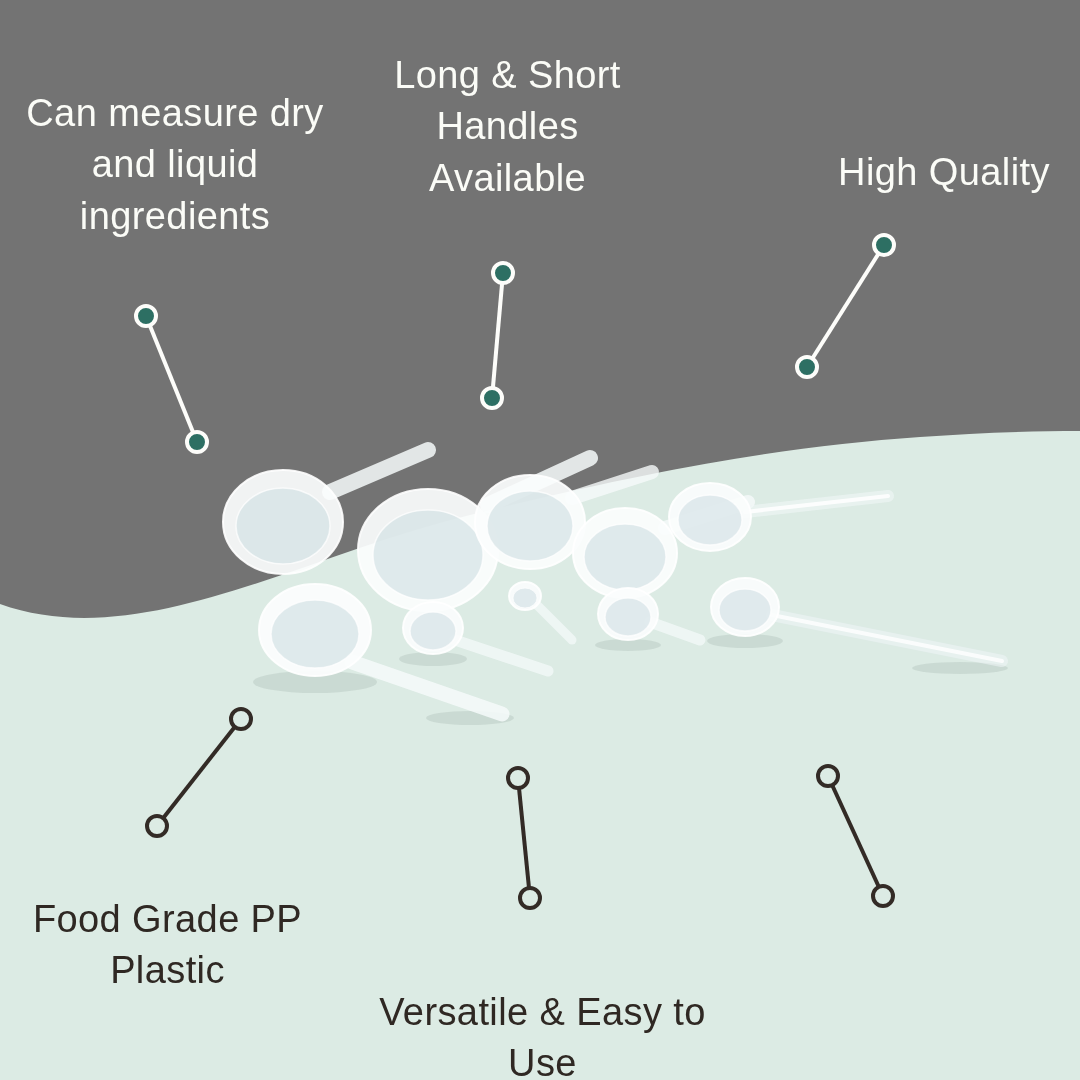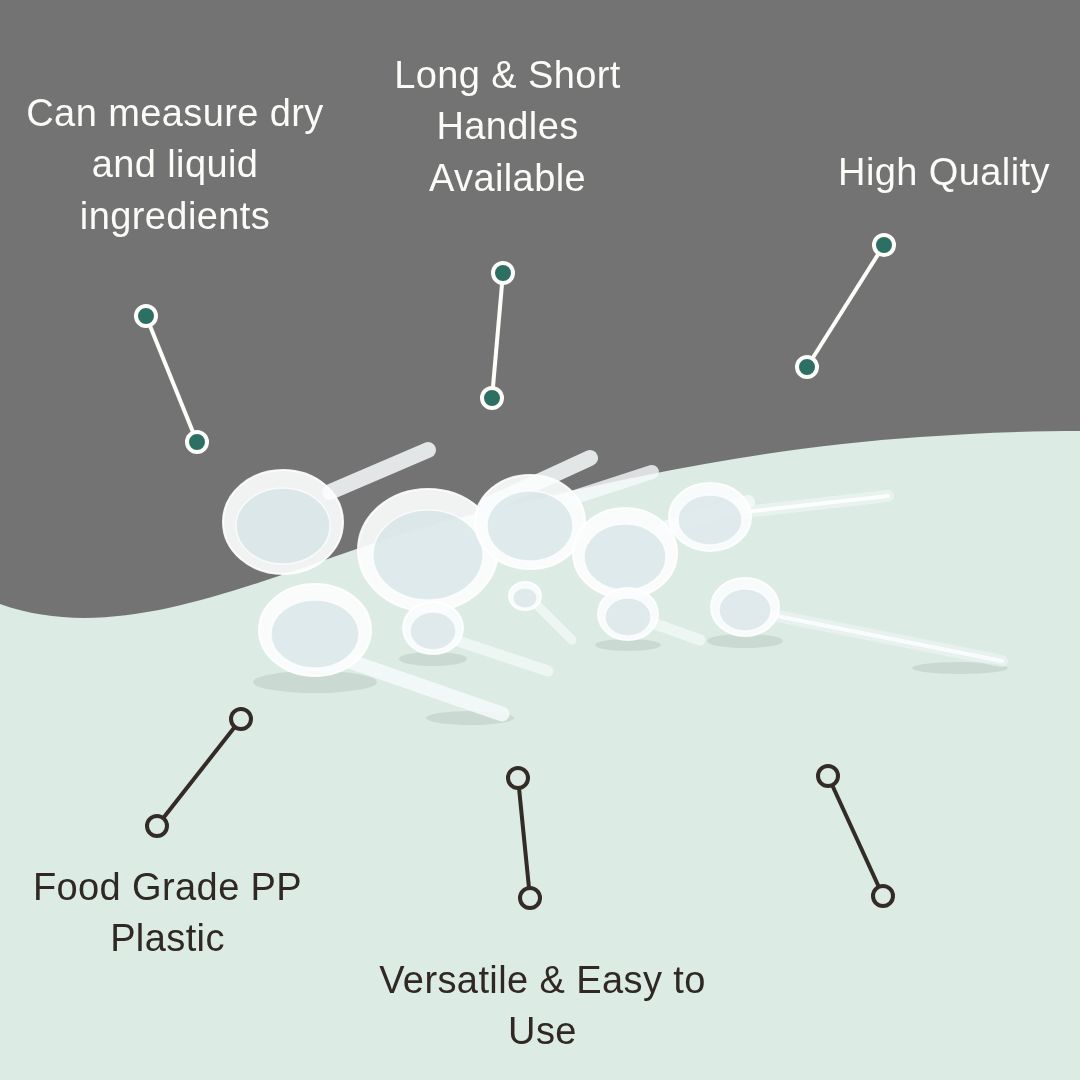--- a/index.html
+++ b/index.html
@@ -19,21 +19,21 @@
   }
   .callout {
     position: absolute;
     text-align: center;
     white-space: pre-line;
     line-height: 1.35;
     letter-spacing: 0.4px;
     font-weight: 400;
   }
   .callout.light { color: #fbfcf7; font-size: 38px; }
-  .callout.dark  { color: #2f2823; font-size: 38px; }
+  .callout.dark  { color: #2f2823; font-size: 38px; margin-top: 32px; }
 
   .callout-measure    { top: 88px;  left: 0px;   width: 350px; }
   .callout-handles    { top: 50px;  left: 355px; width: 305px; }
   .callout-quality    { top: 147px; left: 784px; width: 320px; }
   .callout-plastic    { top: 862px; left: 0px;   width: 335px; }
   .callout-versatile  { top: 955px; left: 345px; width: 395px; }
   .callout-dishwasher { top: 933px; left: 690px; width: 385px; }
 </style>
 </head>
 <body>

